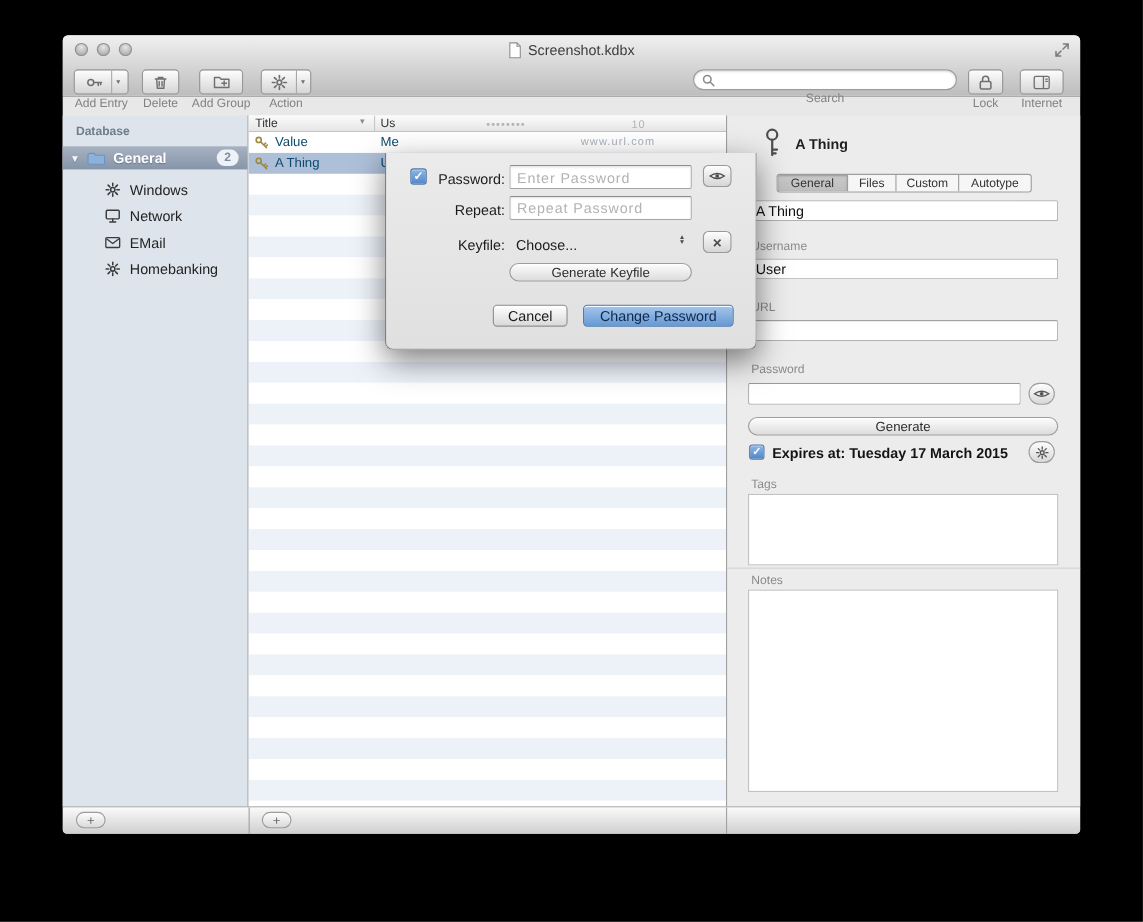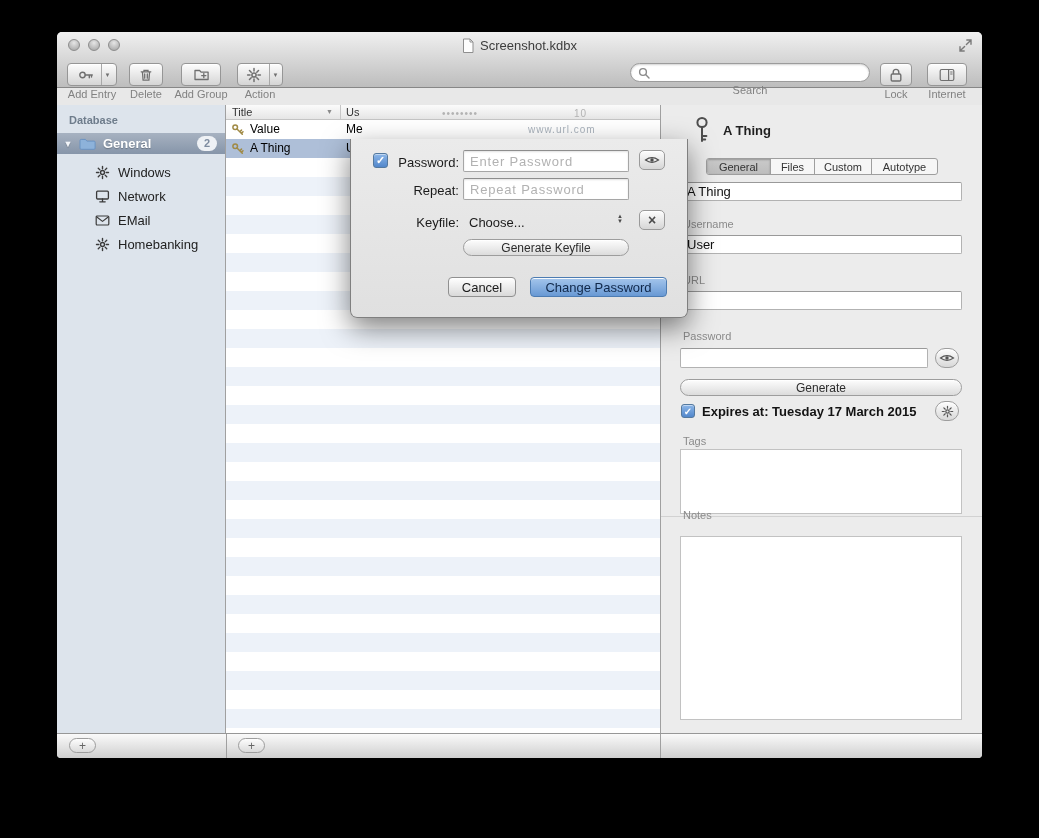--- a/index.html
+++ b/index.html
@@ -55,21 +55,21 @@
   .sb-item .ic { color:#3b3b3b; }
 
   .entrylist { position:absolute; left:169px; top:0; width:434px; bottom:0; background:#fff; overflow:hidden; }
   .elheader { position:absolute; top:0; left:0; right:0; height:15px;
               background:linear-gradient(#fbfbfb,#e6e6e6); border-bottom:1px solid #c4c4c4;
               font-size:11px; color:#333; }
   .elheader .coltitle { position:absolute; left:6px; top:1px; }
   .elheader .sort { position:absolute; left:100px; top:3px; font-size:7px; color:#8a8a8a; }
   .elheader .coldiv { position:absolute; left:114px; top:0; bottom:0; width:1px; background:#c6c6c6; }
   .elheader .coluser { position:absolute; left:120px; top:1px; }
-  .elrow { position:absolute; left:0; right:12px; height:19px; font-size:12px; color:#000000; }
+  .elrow { position:absolute; left:0; right:12px; height:19px; font-size:12px; color:#0c4a6e; }
   .elrow .t { position:absolute; left:24px; top:2px; }
   .elrow .u { position:absolute; left:120px; top:2px; }
   .elrow .keyic { position:absolute; left:5px; top:3px; color:#a4особ; color:#a08a45; }
   .elrow.sel { background:#aebfd8; }
   .stripes { position:absolute; top:53px; left:0; right:0; bottom:0; overflow:hidden; }
   .stripe { height:19px; background:#fff; }
   .stripe.alt { background:#edf2f9; }
   .peek { position:absolute; font-size:10px; color:#b3b3b3; letter-spacing:1px; }
 
   .inspector { position:absolute; left:603px; top:0; width:322px; bottom:0; background:#ececec;
@@ -426,21 +426,21 @@
         <svg class="ic" width="13" height="13" viewBox="0 0 16 16">
             <use href="#i-gear"></use>
           </svg>
       </div>
 
       <div class="insp-lbl" style="left:22px;top:330px">Tags</div>
       <div class="textbox" style="left:19px;top:344px;width:282px;height:65px"></div>
 
       <div style="position:absolute;left:0;right:0;top:411px;height:1px;background:#d2d2d2"></div>
 
-      <div class="insp-lbl" style="left:22px;top:404px">Notes</div>
+      <div class="insp-lbl" style="left:22px;top:417px">Notes</div>
       <div class="textbox" style="left:19px;top:431px;width:282px;height:184px"></div>
     </div>
   </div>
 
   <div class="bottombar">
     <div class="bb-div" style="left:169px"></div>
     <div class="bb-div" style="left:603px"></div>
     <div class="plusbtn" style="left:12px">+</div>
     <div class="plusbtn" style="left:181px">+</div>
   </div>

